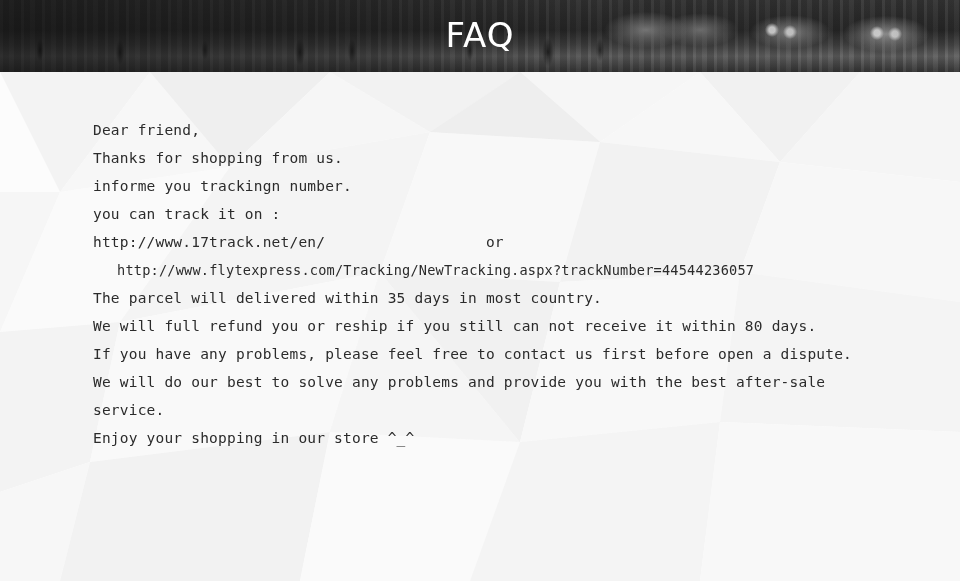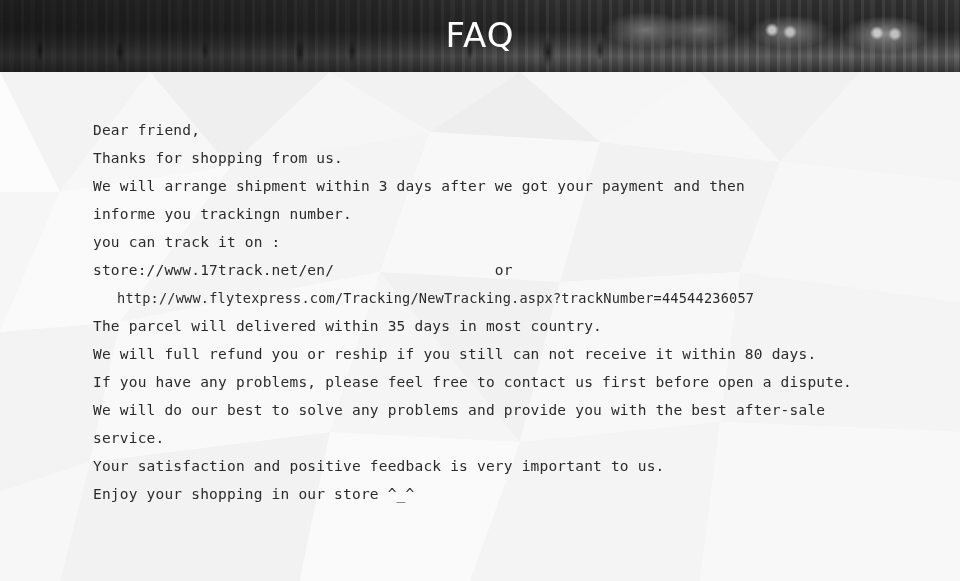--- a/index.html
+++ b/index.html
@@ -160,28 +160,26 @@
       <polygon points="720,350 960,360 960,509 700,509" fill="#f8f8f8"></polygon>
       <polygon points="430,60 520,0 600,70" fill="#eeeeee" opacity="0.7"></polygon>
       <polygon points="330,360 380,200 520,370" fill="#f6f6f6" opacity="0.8"></polygon>
     </svg>
   </div>
 
   <div class="content">
     <div class="faq-lines">
       <div class="faq-line">Dear friend,</div>
       <div class="faq-line">Thanks for shopping from us.</div>
-      <div class="faq-line">We will arrange shipment within 3 days after we got your payment and then</div>
       <div class="faq-line">informe you trackingn number.</div>
       <div class="faq-line">you can track it on :</div>
-      <div class="faq-line">store://www.17track.net/en/                  or</div>
+      <div class="faq-line">http://www.17track.net/en/                  or</div>
       <div class="faq-line small">http://www.flytexpress.com/Tracking/NewTracking.aspx?trackNumber=44544236057</div>
       <div class="faq-line">The parcel will delivered within 35 days in most country.</div>
       <div class="faq-line">We will full refund you or reship if you still can not receive it within 80 days.</div>
       <div class="faq-line">If you have any problems, please feel free to contact us first before open a dispute.</div>
       <div class="faq-line">We will do our best to solve any problems and provide you with the best after-sale</div>
       <div class="faq-line">service.</div>
-      <div class="faq-line">Your satisfaction and positive feedback is very important to us.</div>
       <div class="faq-line">Enjoy your shopping in our store ^_^</div>
     </div>
   </div>
 
 </div>
 
 </body></html>

